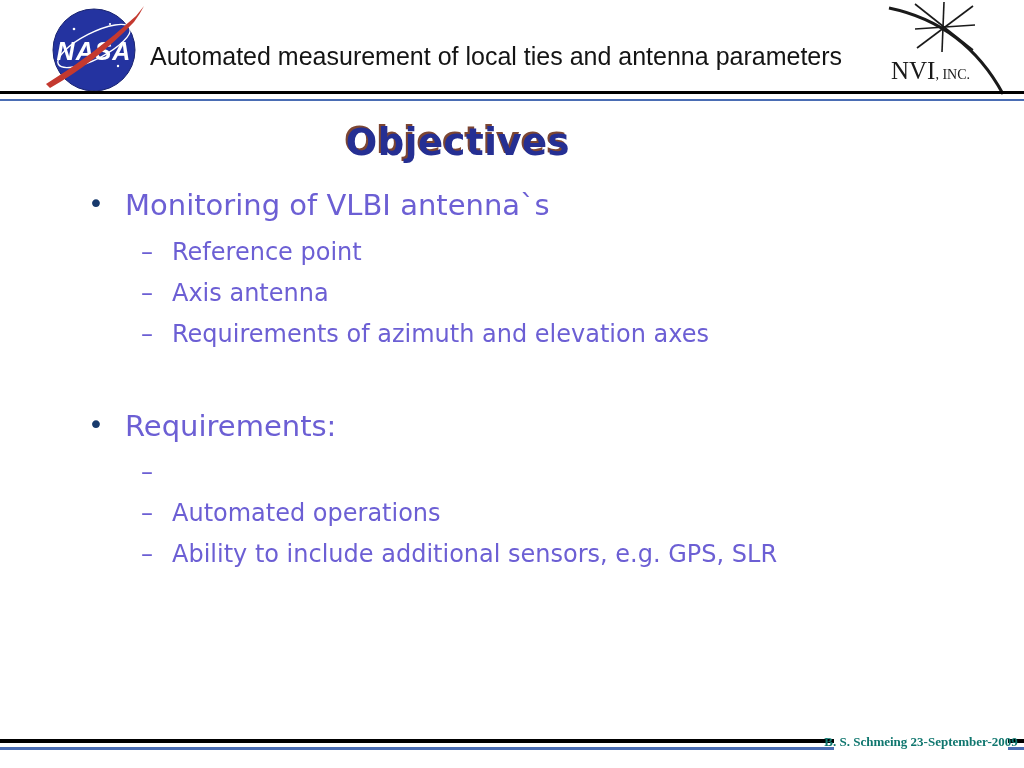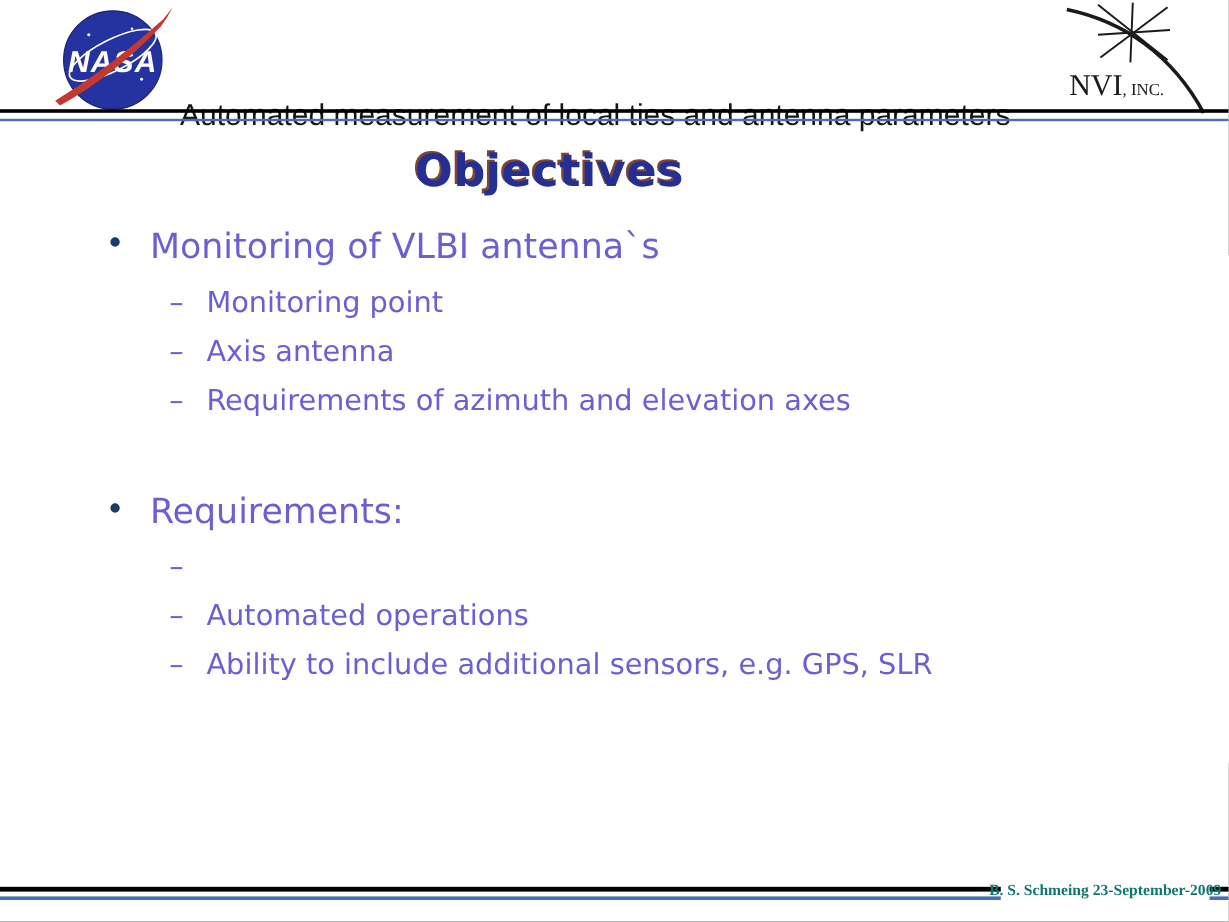--- a/index.html
+++ b/index.html
@@ -8,21 +8,21 @@
     width:1024px;height:768px;
     background:#ffffff;
     overflow:hidden;
     font-family:"DejaVu Sans", sans-serif;
   }
   
   .nasa-logo{position:absolute;left:44px;top:4px;}
   .header-title{
     position:absolute;left:150px;top:42px;
     font-family:"Liberation Sans", sans-serif;
-    font-size:25px;color:#141414;white-space:nowrap;margin-top:40px;
+    font-size:25px;color:#141414;white-space:nowrap;
   }
   .nvi-logo{position:absolute;left:875px;top:2px;}
   
   .rule{position:absolute;left:0;width:1024px;}
   .rule-top-black{top:91px;height:3px;background:#000;}
   .rule-top-blue{top:99px;height:2px;background:#4a6db4;}
   .rule-bot-black{top:739px;height:4px;background:#000;}
   .rule-bot-blue{top:747px;height:3px;background:#4a6db4;}
   
   .slide-title{
@@ -86,21 +86,21 @@
   <div class="rule rule-top-blue"></div>
 
   <div class="slide-title">Objectives</div>
 
   <div class="row row-main t-main1">
     <span class="glyph">•</span>
     <span>Monitoring of VLBI antenna`s</span>
   </div>
   <div class="row row-sub t-sub1a">
     <span class="glyph">–</span>
-    <span>Monitoring point</span>
+    <span>Reference point</span>
   </div>
   <div class="row row-sub t-sub1b">
     <span class="glyph">–</span>
     <span>Axis antenna</span>
   </div>
   <div class="row row-sub t-sub1c">
     <span class="glyph">–</span>
     <span>Requirements of azimuth and elevation axes</span>
   </div>
 

